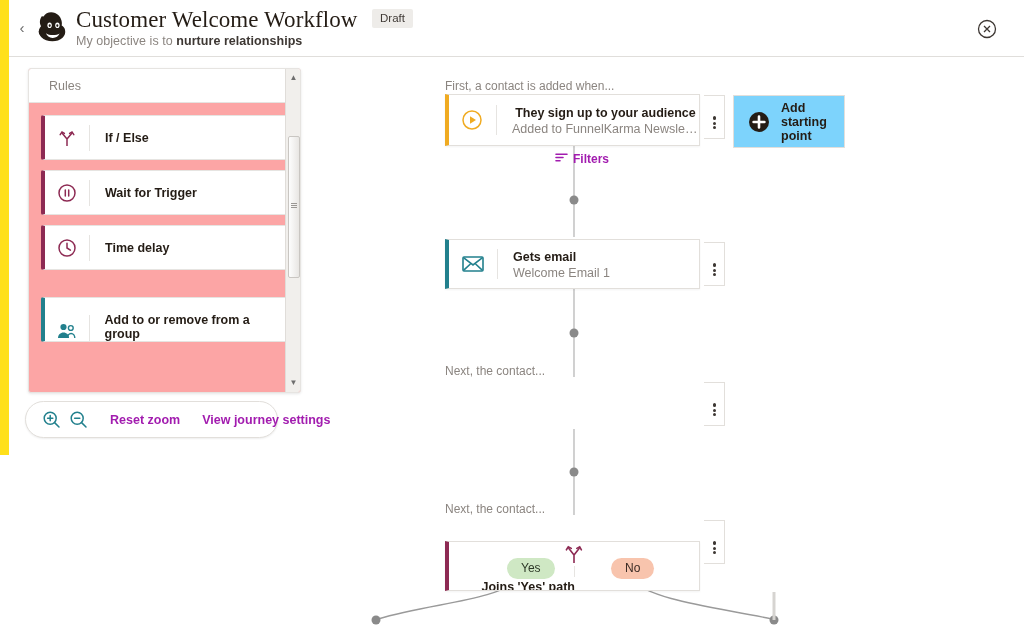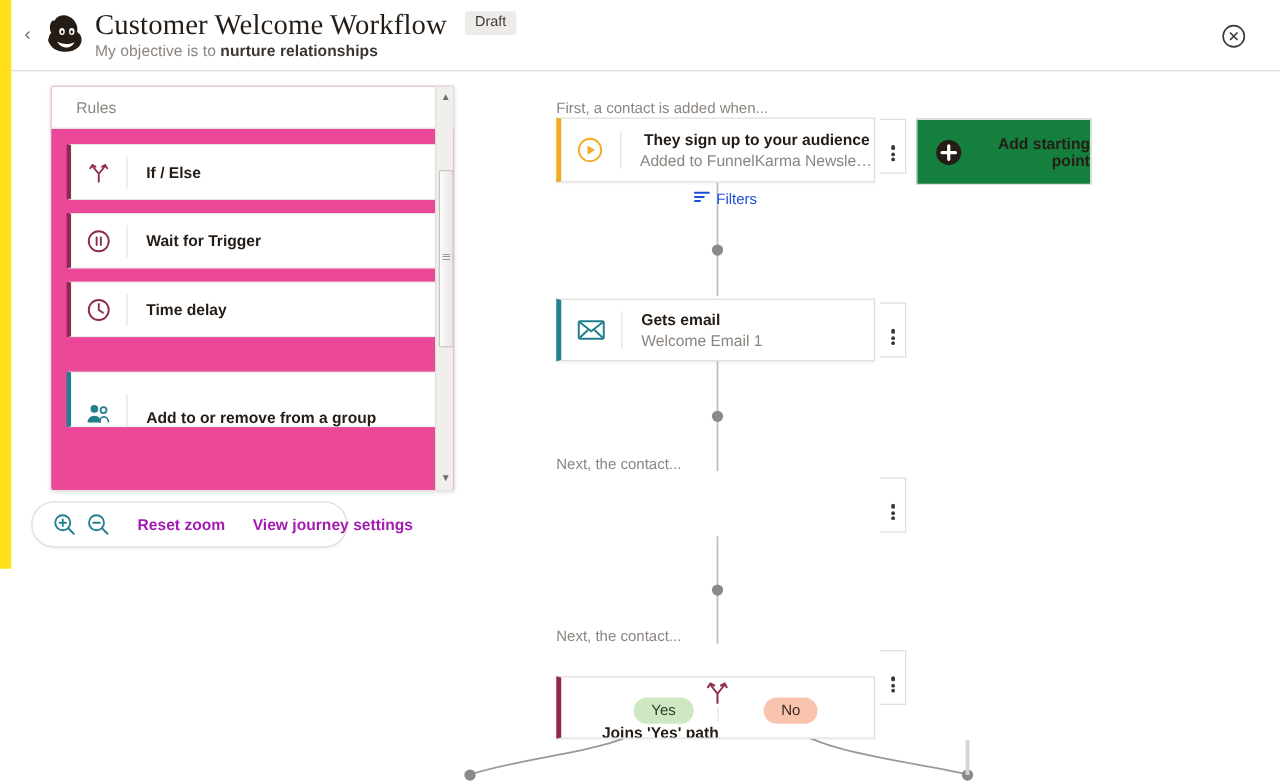--- a/index.html
+++ b/index.html
@@ -45,22 +45,22 @@
     margin-top: 1px; font-size: 12.5px; color: #8b8580; letter-spacing: .05px;
   }
   .subtitle b { color: #3d3733; font-weight: bold; }
   .close-btn {
     position: absolute; right: 27px; top: 19px;
     width: 20px; height: 20px; cursor: pointer;
   }
 
   
   .sidebar {
-    position: absolute; left: 40px; top: 68px; width: 324px; height: 325px;
-    background: #ec4899; border: 1px solid #e6e4e1; border-radius: 3px;
+    position: absolute; left: 28px; top: 68px; width: 273px; height: 325px;
+    background: #fca5a5; border: 1px solid #e6e4e1; border-radius: 3px;
     box-shadow: 0 1px 3px rgba(0,0,0,.10);
     overflow: hidden; z-index: 4;
   }
   .sb-section-head {
     background: #ffffff; border-bottom: 1px solid #e6e4e1;
     padding: 10px 0 9px 20px; font-size: 12.5px; color: #8b8580;
   }
   .sb-list { padding: 12px 12px 5px 12px; }
   .sb-item {
     display: flex; align-items: center;
@@ -140,33 +140,33 @@
     display: flex; align-items: center; justify-content: center; cursor: pointer;
   }
   .kebab span {
     width: 3px; height: 3px; border-radius: 50%; background: #3d3733;
     display: block; margin: 1.5px 0;
   }
   .kebab-inner { display: flex; flex-direction: column; align-items: center; }
 
   .filters-link {
     position: absolute; display: flex; align-items: center; gap: 5px;
-    font-size: 12px; font-weight: normal; color: #1d4ed8; cursor: pointer;
+    font-size: 12px; font-weight: bold; color: #a21caf; cursor: pointer;
   }
 
   .pill {
     position: absolute; border-radius: 11px; height: 21px; padding: 0 14px;
     font-size: 12px; line-height: 21px; text-align: center; cursor: pointer;
   }
   .pill.yes { background: #cfe8c4; color: #2e3a28; }
   .pill.no  { background: #f8c4ad; color: #3a2a24; }
 
   .add-start {
-    position: absolute; width: 140px; height: 53px; background: #15803d;
-    border: 1px solid #e2dfdb; display: flex; align-items: center; cursor: pointer; text-align: right;
+    position: absolute; width: 112px; height: 53px; background: #7dd3fc;
+    border: 1px solid #e2dfdb; display: flex; align-items: center; cursor: pointer;
   }
   .add-start-ico { margin-left: 14px; display: flex; }
   .add-start-lbl { margin-left: 11px; font-size: 12.5px; font-weight: bold; color: #241c15; }
 </style>
 </head>
 <body>
 
 <div id="app">
 
   <div class="yellow-strip"></div>

